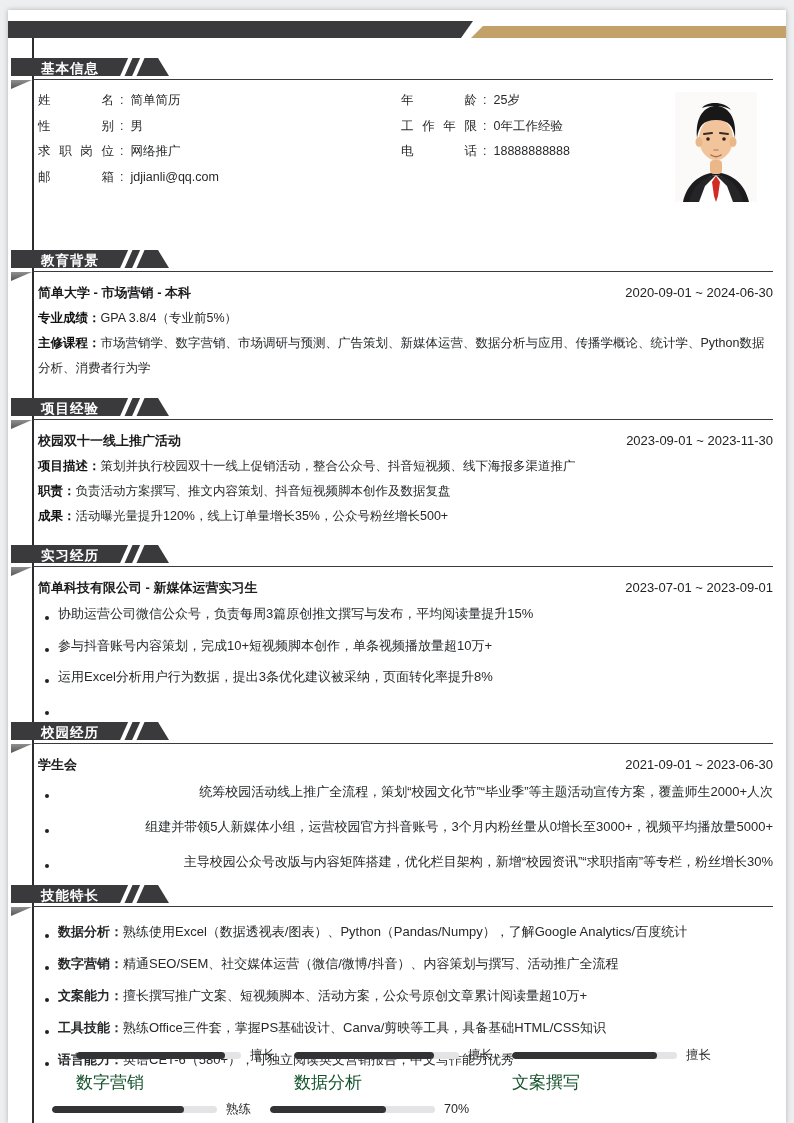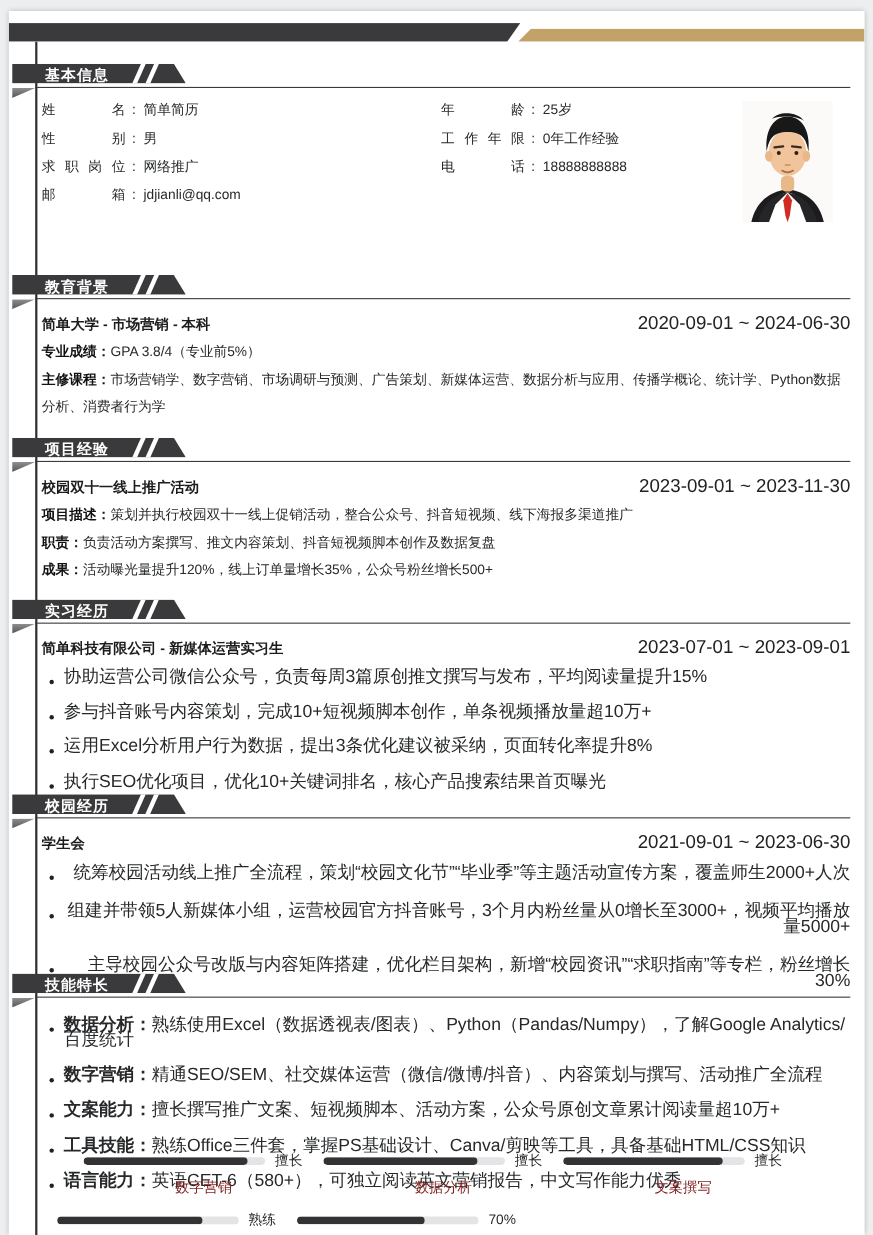--- a/index.html
+++ b/index.html
@@ -39,50 +39,50 @@
   .badge .s1 { left:112px; } .badge .s2 { left:124px; }
   .fold {
     position:absolute; left:3px; top:22px; width:21px; height:9px;
     background:linear-gradient(#8f8f8f,#565656);
     clip-path:polygon(0 0,100% 0,0 100%); z-index:1;
   }
   .sec-content { position:absolute; left:30px; right:13px; top:22px; padding-top:12px; }
 
   .title-row { display:flex; justify-content:space-between; align-items:baseline; margin-bottom:4px;text-align:right; }
   .entry-title { font-weight:bold; font-size:13px; color:#1c1c1e; }
-  .entry-date { font-size:17px; color:#222; font-weight:normal; }
+  .entry-date { font-size:13px; color:#222; font-weight:normal; }
 
   .text-row { font-size:12.5px; color:#26282a; line-height:25px; }
   .text-row b { color:#111; }
 
   
   .bi-grid { display:flex; }
   .bi-col-l { width:363px; }
   .bi-col-r { flex:1; }
   .bi-row { display:flex; align-items:baseline; height:25.5px; font-size:12.5px; color:#26282a; }
   .bi-label { display:inline-block; width:76px; text-align:justify; text-align-last:justify; color:#26282a; }
   .bi-colon { margin:0 7px 0 6px; }
   .photo { position:absolute; left:667px; top:82px; width:82px; height:110px; background:#fbfaf8; overflow:hidden; }
 
   
   .bullets { }
-  .b-row { display:flex; font-size:16px; color:#26282a; }
+  .b-row { display:flex; font-size:13px; color:#26282a; }
   .b-dot { flex:0 0 4px; width:4px; height:4px; border-radius:50%; background:#222; margin:9px 9px 0 7px; }
   .b-text { flex:1; }
   .sp25 .b-row { margin-bottom:12px; line-height:13.5px; padding-top:6px;}
   .sp28 .b-row { margin-bottom:14px; line-height:14px; padding-top:7px;text-align:right;}
   .sp26 .b-row { margin-bottom:12.5px; line-height:13.5px; padding-top:6px;}
 
   
   .chart-row { position:absolute; left:44px; right:13px; display:grid; grid-template-columns:218px 218px 218px; }
   .skill-bar-line { display:flex; align-items:center; height:14px; }
   .skill-track { width:165px; height:7px; background:#e4e4e6; border-radius:4px; overflow:hidden; }
   .skill-fill { height:7px; background:#333335; border-radius:4px; }
   .skill-level { font-size:12.5px; color:#26282a; margin-left:9px; }
-  .skill-name { font-size:13px; color:#7f1d1d; margin-top:9px;text-align:center; }
+  .skill-name { font-size:17px; color:#14532d; margin-top:9px; }
 </style>
 </head>
 <body>
 
 <div class="sheet">
 
   <div class="bar-dark"></div>
   <div class="bar-gold"></div>
   <div class="vline"></div>
 
@@ -220,21 +220,20 @@
         <div class="b-row">
             <span class="b-dot"></span>
             <span class="b-text">参与抖音账号内容策划，完成10+短视频脚本创作，单条视频播放量超10万+</span>
           </div>
         <div class="b-row">
             <span class="b-dot"></span>
             <span class="b-text">运用Excel分析用户行为数据，提出3条优化建议被采纳，页面转化率提升8%</span>
           </div>
         <div class="b-row">
             <span class="b-dot"></span>
-            <span class="b-text">执行SEO优化项目，优化10+关键词排名，核心产品搜索结果首页曝光</span>
           </div>
       </div>
     </div>
   </div>
 
   <div class="section" style="top:712px;">
     <div class="sec-underline"></div>
     <div class="badge">
       <span>校园经历</span>
       <span class="stripe s1"></span>

